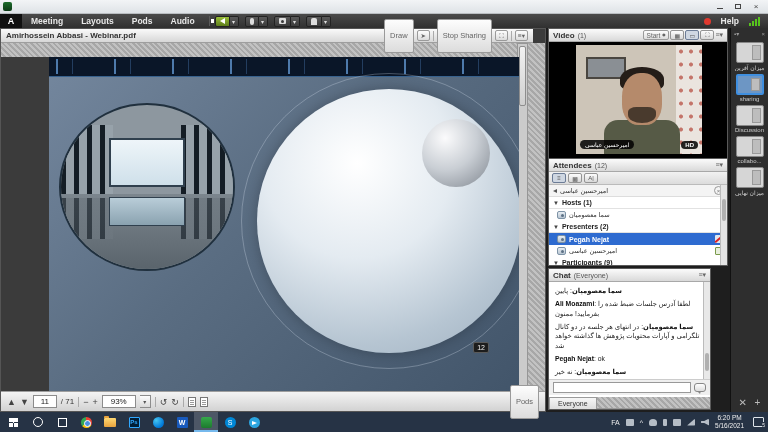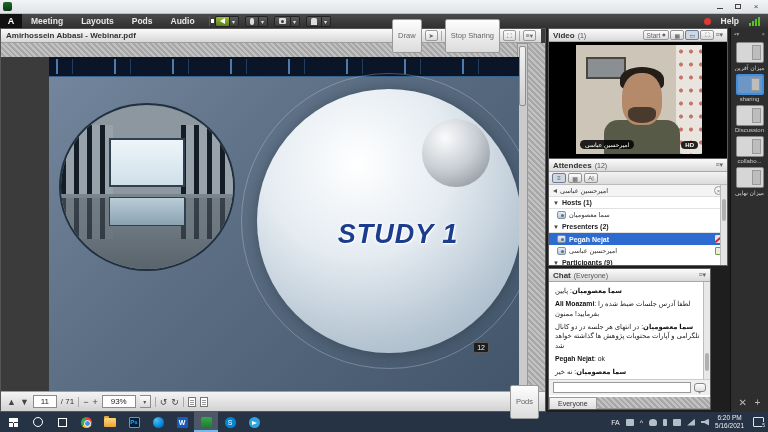--- a/index.html
+++ b/index.html
@@ -33,21 +33,21 @@
   #rec-dot { width:7px; height:7px; border-radius:50%; background:#e0392f; margin-left:auto; }
   #help-label { font-size:8.5px; font-weight:bold; padding:0 10px; }
   .bars { display:flex; align-items:flex-end; gap:1px; margin-right:8px; }
   .bars i { width:2px; background:#57c41d; display:block; }
 
   
   #main { position:absolute; left:0; top:28px; width:768px; height:384px; background:#1e1e1e; }
 
   
   #share-pod { position:absolute; left:0; top:0; width:546px; height:384px; background:#3b3b3b; border:1px solid #555; }
-  .share-h { position:absolute; left:0; top:0; right:4px; height:14px; background:linear-gradient(#fafafa,#d7d7d7); border-bottom:1px solid #9e9e9e; display:flex; align-items:center; padding:0 5px; z-index:5; }
+  .share-h { position:absolute; left:0; top:0; right:12px; height:14px; background:linear-gradient(#fafafa,#d7d7d7); border-bottom:1px solid #9e9e9e; display:flex; align-items:center; padding:0 5px; z-index:5; }
   .share-title { font-size:8px; font-weight:bold; color:#333; }
   .share-h-right { margin-left:auto; display:flex; align-items:center; gap:3px; }
   .btn { background:linear-gradient(#fdfdfd,#dcdcdc); border:1px solid #9a9a9a; border-radius:2px; font-size:7.5px; color:#666; padding:16px 5px; height:11px; display:inline-flex; align-items:center; }
   .tool-sep { width:1px; height:10px; background:#aaa; }
   .ico-btn { width:13px; height:11px; background:linear-gradient(#fdfdfd,#dcdcdc); border:1px solid #9a9a9a; border-radius:2px; font-size:6.5px; color:#666; display:inline-flex; align-items:center; justify-content:center; }
   .share-content { position:absolute; left:0; top:14px; right:0; bottom:20px; overflow:hidden; }
   .hatch-top { position:absolute; left:0; top:0; right:17px; height:14px; }
   .hatch-right { position:absolute; right:0; top:0; width:17px; bottom:0; }
   .share-scroll { position:absolute; right:17px; top:0; width:11px; bottom:0; background:#cbcbcb; border:1px solid #969696; }
   .share-thumb { position:absolute; left:1px; right:1px; top:2px; height:60px; background:linear-gradient(#f2f2f2,#cfcfcf); border:1px solid #8d8d8d; border-radius:2px; }
@@ -256,21 +256,20 @@
         <div class="ring" style="left:192px; top:16px; width:296px; height:296px;"></div>
         <div class="big-circle"></div>
         <div class="sphere"></div>
         <div class="photo">
           <div class="ph-cols-l"></div>
           <div class="ph-cols-r"></div>
           <div class="ph-win"></div>
           <div class="ph-floor"></div>
           <div class="ph-winref"></div>
         </div>
-        <div class="study-text">STUDY 1</div>
         <div class="badge-12">12</div>
       </div>
     </div>
 
     <div class="share-toolbar">
       <span class="tb-glyph">▲</span>
       <span class="tb-glyph">▼</span>
       <input class="page-box" value="11" style="">
       <span class="tb-label">/ 71</span>
       <span class="tool-sep"></span>

